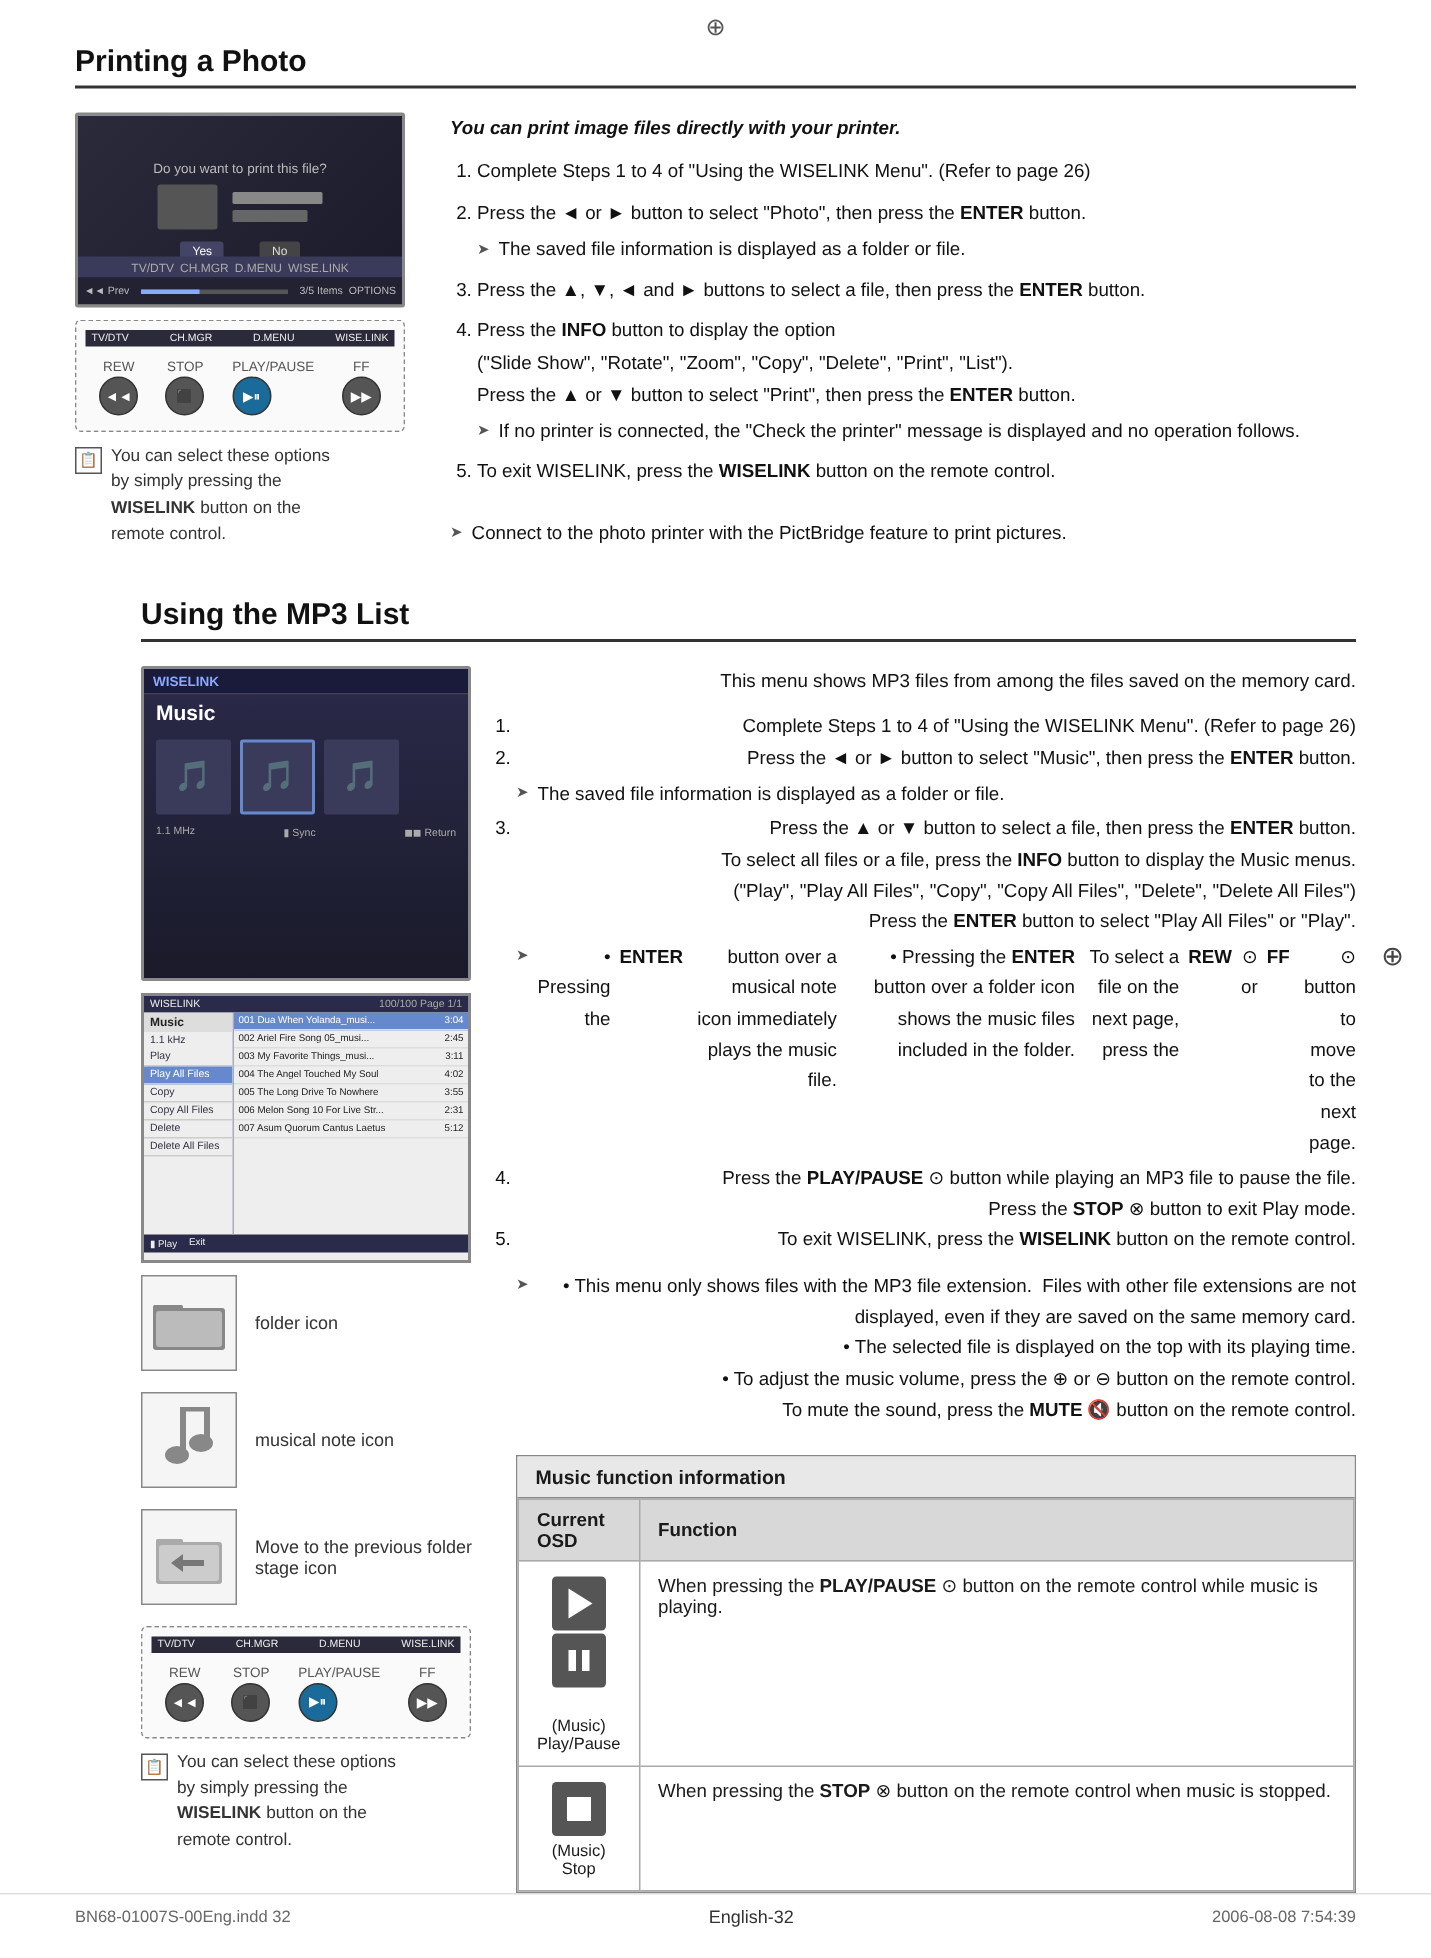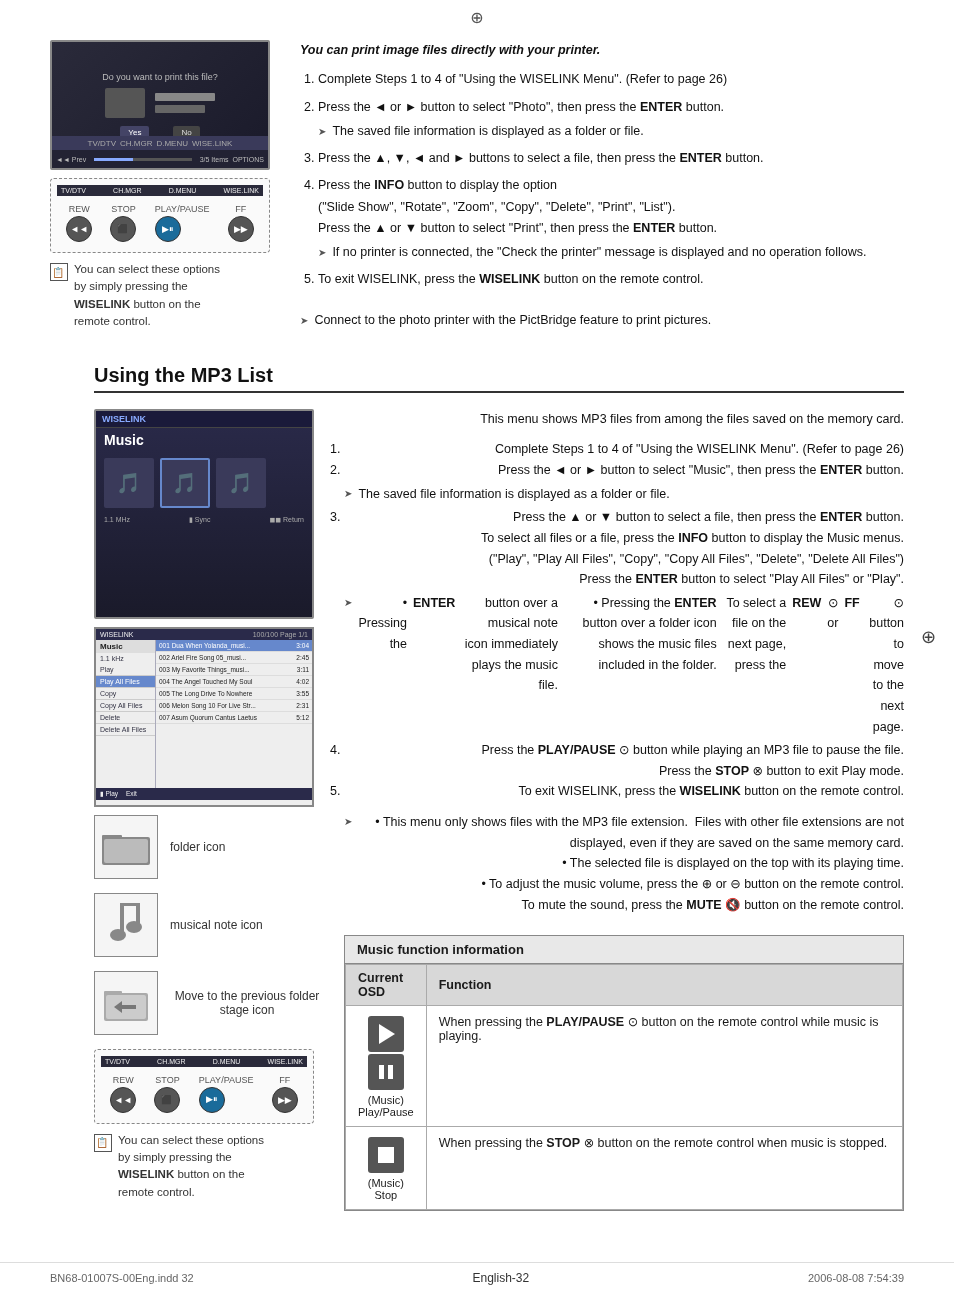--- a/index.html
+++ b/index.html
@@ -355,21 +355,20 @@
       padding: 2px 4px;
       display: flex;
       gap: 8px;
       font-size: 6.5px;
       color: #eee;
     }
 
     
     .icon-descriptions {
       margin-top: 8px;
-      text-align: center;
     }
 
     .icon-desc-row {
       display: flex;
       align-items: center;
       gap: 12px;
       margin-bottom: 14px;
     }
 
     .icon-box {
@@ -502,20 +501,23 @@
 </head>
 <body>
 
 <div class="page-container">
 
   <div class="crosshair-top">⊕</div>
 
   <div class="crosshair" style="right:18px; top:48%;">⊕</div>
 
   <section class="printing-section">
+    <div class="section-header">
+      <span class="section-title">Printing a Photo</span>
+    </div>
 
     <div class="printing-content">
 
       <div class="left-col">
 
         <div class="tv-screenshot">
           <div class="tv-screenshot-inner">
             <div style="font-size:9px; color:#bbb; margin-bottom:6px;">Do you want to print this file?</div>
             <div style="display:flex; gap:10px; align-items:center;">
               <div style="width:40px;height:30px;background:#555;border-radius:2px;"></div>
@@ -831,21 +833,21 @@
                 <td>
 
                   <div style="width:36px;height:36px;background:#555;border-radius:3px;display:flex;align-items:center;justify-content:center;margin:2px auto;">
                     <div style="width:0;height:0;border-top:10px solid transparent;border-bottom:10px solid transparent;border-left:16px solid #fff;margin-left:3px;"></div>
                   </div>
 
                   <div style="width:36px;height:36px;background:#555;border-radius:3px;display:flex;align-items:center;justify-content:center;gap:4px;margin:2px auto;">
                     <div style="width:5px;height:14px;background:#fff;"></div>
                     <div style="width:5px;height:14px;background:#fff;"></div>
                   </div>
-                  <div style="font-size:11px; text-align:center; margin-top:4px;">(Music) Play/Pause</div>
+                  <div style="font-size:11px; text-align:center; margin-top:20px;">(Music) Play/Pause</div>
                 </td>
                 <td>
                   When pressing the <strong>PLAY/PAUSE</strong> ⊙ button on the remote control while music is playing.
                 </td>
               </tr>
               <tr>
                 <td>
 
                   <div style="width:36px;height:36px;background:#555;border-radius:3px;display:flex;align-items:center;justify-content:center;margin:2px auto;">
                     <div style="width:16px;height:16px;background:#fff;"></div>

